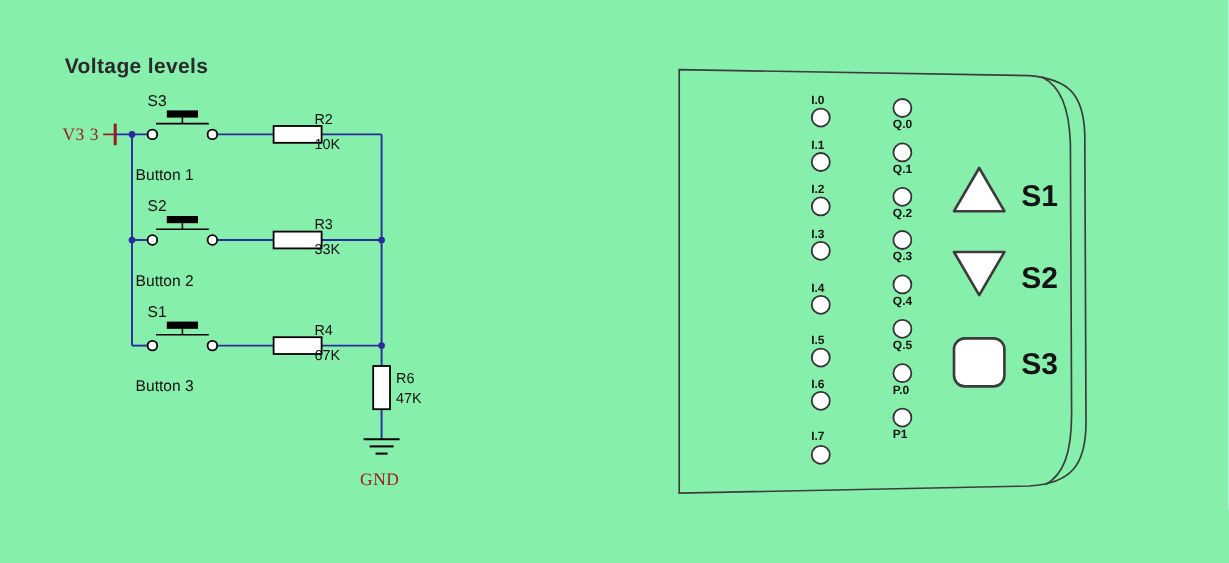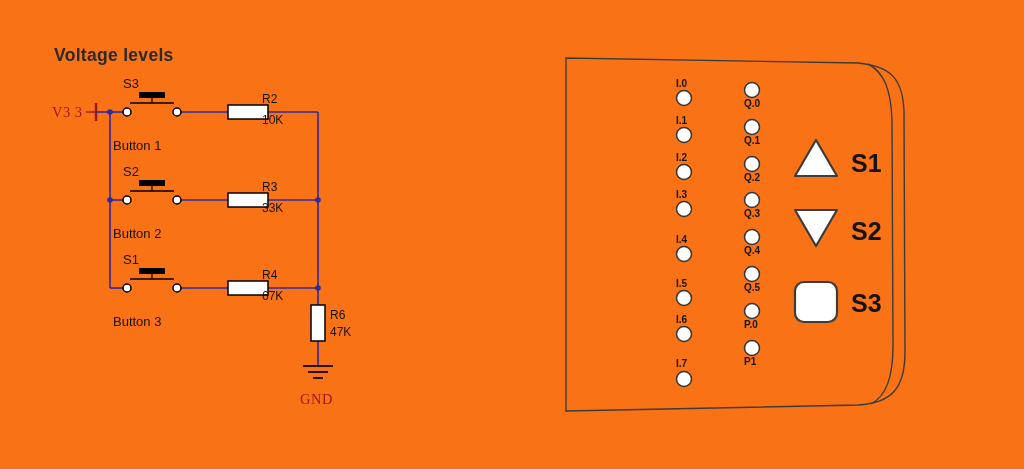--- a/index.html
+++ b/index.html
@@ -1,16 +1,16 @@
 <!DOCTYPE html>
 <html><head>
 <meta charset="utf-8">
 <style>
   html,body{margin:0;padding:0;background:#ffffff;}
-  #page{position:relative;width:1024px;height:469px;background:#f97316;overflow:hidden;
+  #page{position:relative;width:1024px;height:469px;background:#86efac;overflow:hidden;
         font-family:"Liberation Sans",sans-serif;}
   svg{display:block;}
   svg text{font-family:"Liberation Sans",sans-serif;fill:#1a1a1a;}
   .t-title{font-size:17.5px;font-weight:600;fill:#2a2a2a;letter-spacing:.3px;}
   .t-label{font-size:13px;fill:#111;}
   .t-rlabel{font-size:12px;fill:#111;}
   .t-serif-red{font-family:"Liberation Serif",serif;font-size:14.5px;fill:#9b1a1a;letter-spacing:.5px;}
   .t-io{font-size:10px;font-weight:bold;fill:#141414;}
   .t-sbtn{font-size:25px;font-weight:bold;fill:#141414;}
   .wire{stroke:#2b2ba0;stroke-width:1.6;fill:none;}

